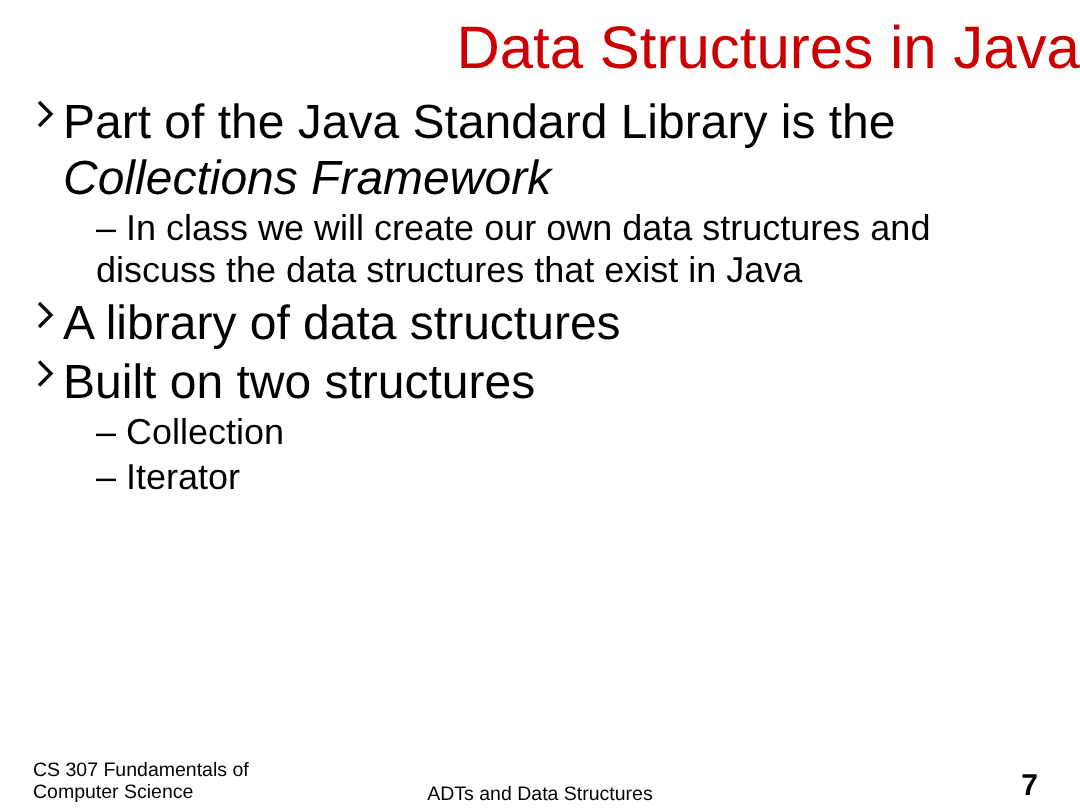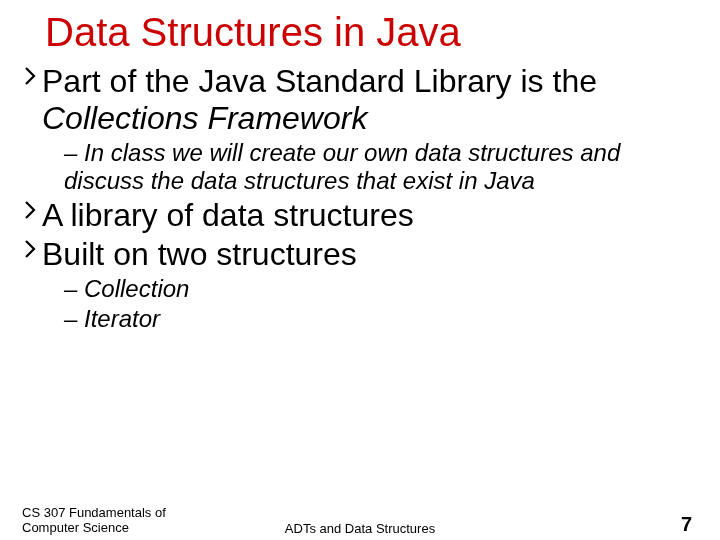--- a/index.html
+++ b/index.html
@@ -13,21 +13,21 @@
   }
   .slide {
     position: relative;
     width: 720px;
     height: 540px;
     box-sizing: border-box;
   }
   .title {
     color: #cc0000;
     font-size: 40px;
-    text-align: left;
+    text-align: right;
     margin: 10px 0 8px 0;
     font-weight: normal;
     padding-left: 45px;
   }
   .content {
     padding: 0 24px 0 24px;
   }
   .lvl1 {
     display: flex;
     align-items: flex-start;
@@ -46,21 +46,20 @@
     height: 18px;
     display: block;
   }
   .lvl1 .txt { flex: 1 1 auto; }
   .italic { font-style: italic; }
   .lvl2 {
     font-size: 24px;
     color: #000;
     margin: 2px 0 2px 40px;
     line-height: 1.18;
-    font-style: italic;
   }
   .link {
     text-decoration: underline;
     color: #000;
   }
   .footer {
     position: absolute;
     left: 0;
     right: 0;
     bottom: 14px;

